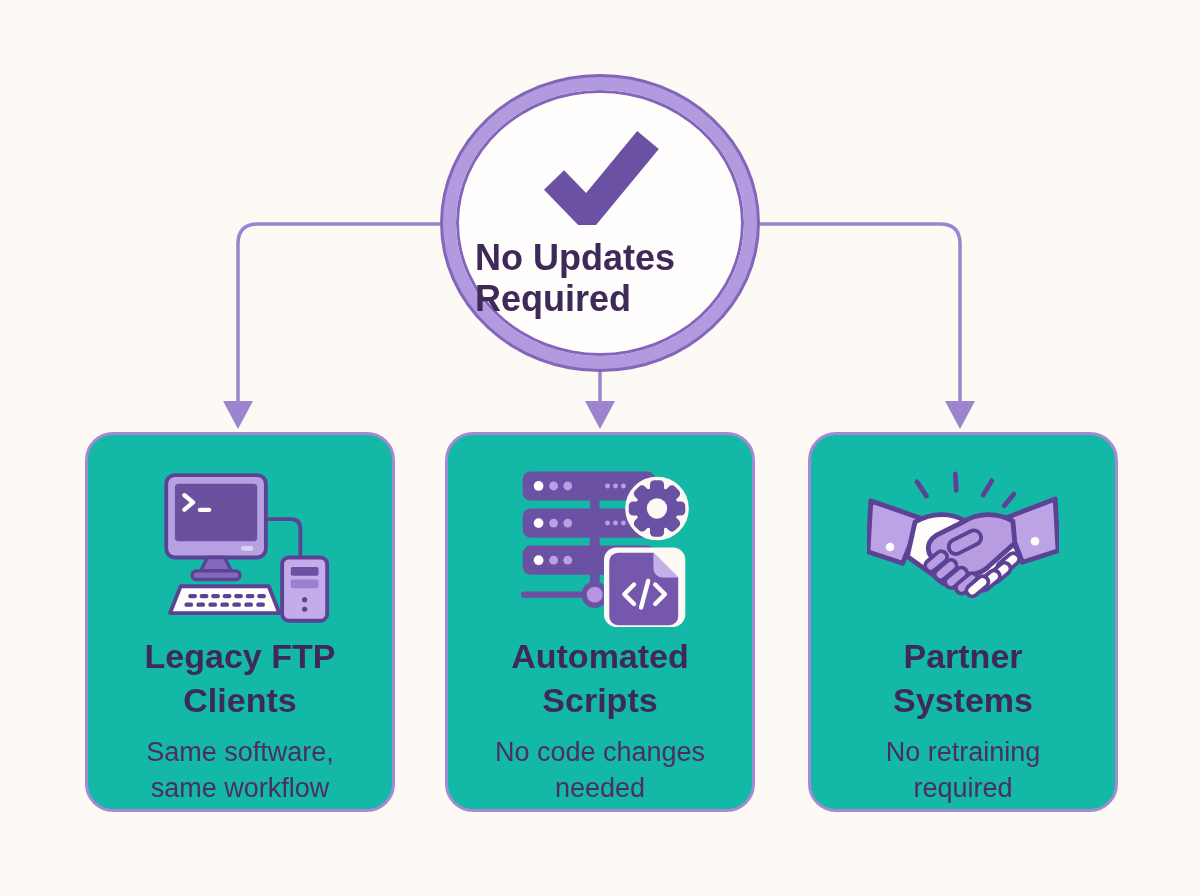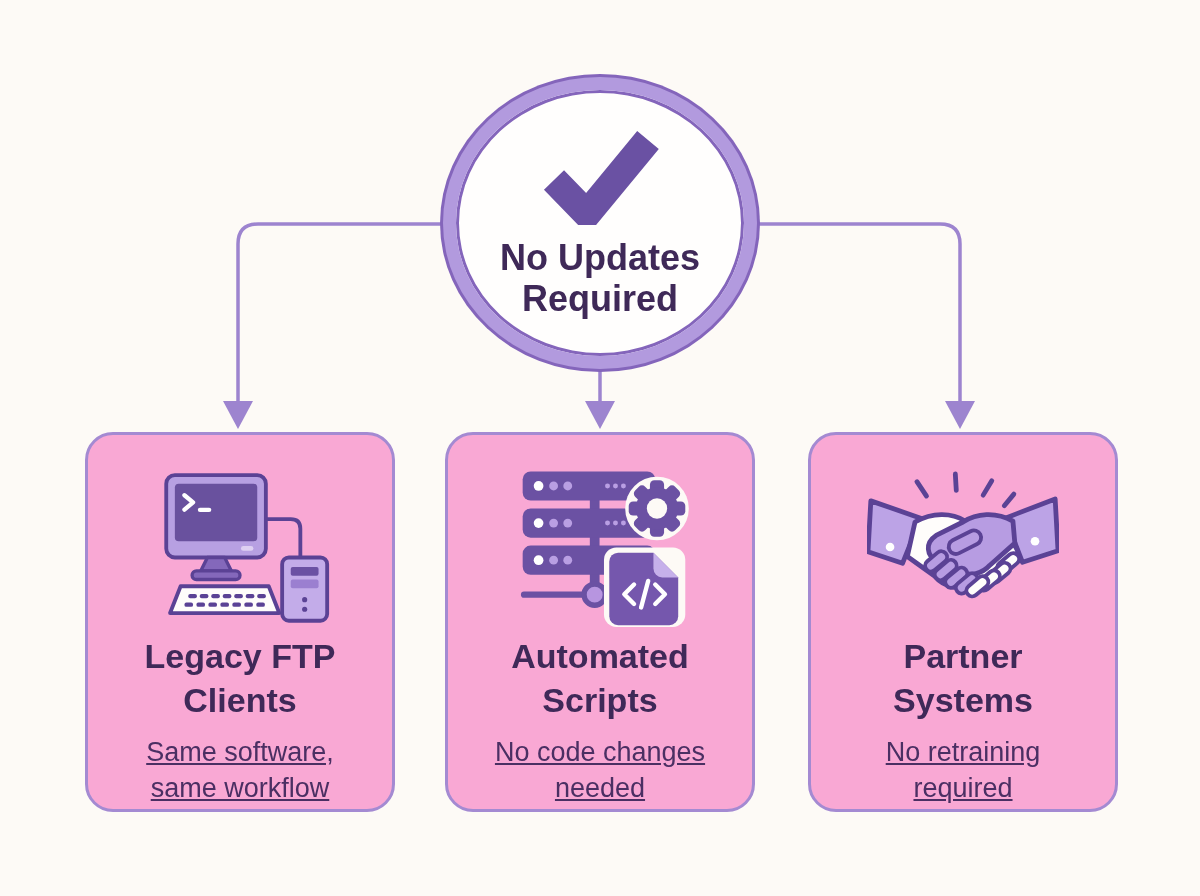--- a/index.html
+++ b/index.html
@@ -19,47 +19,46 @@
     background:#fffefd;
     border:13px solid #b29ade;border-radius:50%;
     box-shadow:0 0 0 3px #8465bb, inset 0 0 0 3px #8465bb;
     display:flex;flex-direction:column;align-items:center;justify-content:center;
     z-index:2;
   }
   .hub-check{margin-top:2px;}
   .hub-title{
     margin-top:12px;width:250px;
     font-size:36px;font-weight:bold;line-height:1.15;
-    color:#3f2958;text-align:center;
+    color:#3f2958;
   }
 
   .card{
     position:absolute;top:432px;
     width:310px;height:380px;box-sizing:border-box;
-    background:#f9a8d4;
+    background:#14b8a6;
     border:3px solid #a48ad2;border-radius:28px;
     text-align:center;z-index:2;
   }
   .card--1{left:85px;}
   .card--2{left:445px;}
   .card--3{left:808px;}
   .card-icon{
     height:162px;margin-top:30px;
     display:flex;align-items:center;justify-content:center;
   }
   .card-title{
     margin:8px auto 0;width:240px;
     font-size:34px;font-weight:bold;line-height:1.28;
     color:#3f2958;
   }
   .card-sub{
     margin:12px auto 0;width:252px;
     font-size:27px;line-height:1.35;
     color:#4b2f63;
-    text-decoration:underline;
   }
 </style>
 </head>
 <body>
 
 <div class="canvas">
 
   <svg class="connectors" width="1200" height="896" viewBox="0 0 1200 896">
     <g stroke="#9d84cf" stroke-width="3.5" fill="none">
       <path d="M451,224 H258 Q238,224 238,244 V403"></path>

